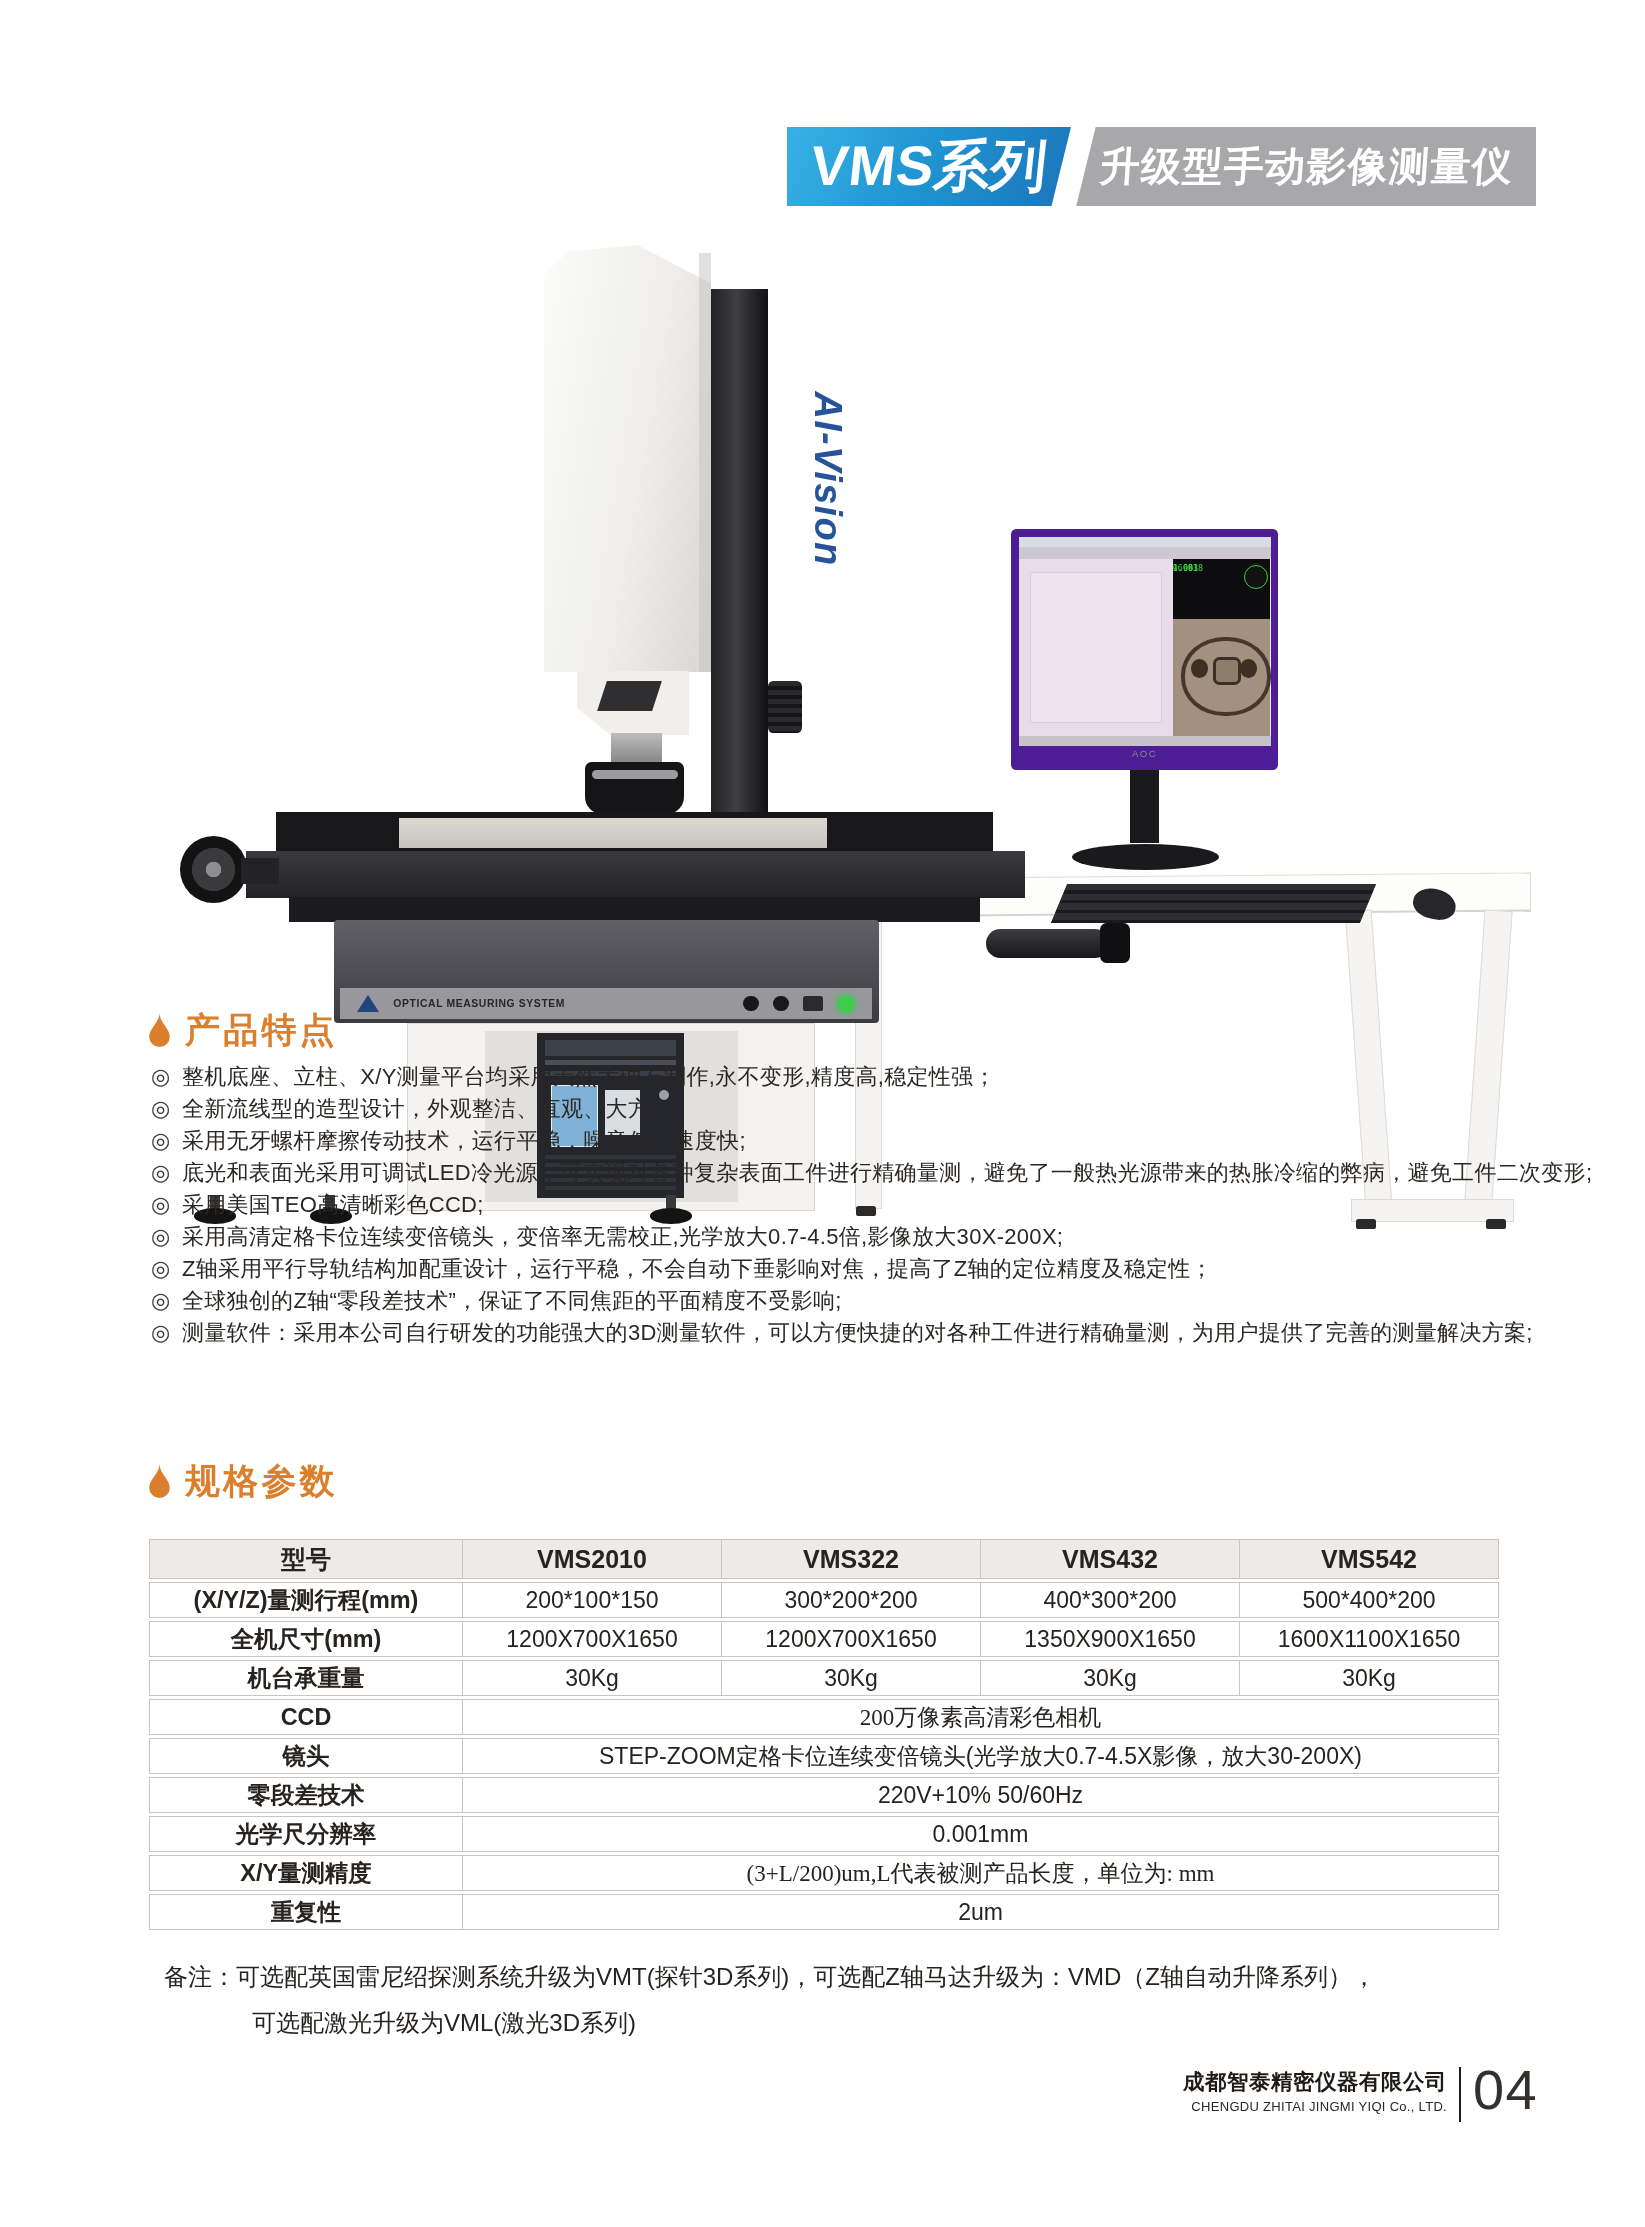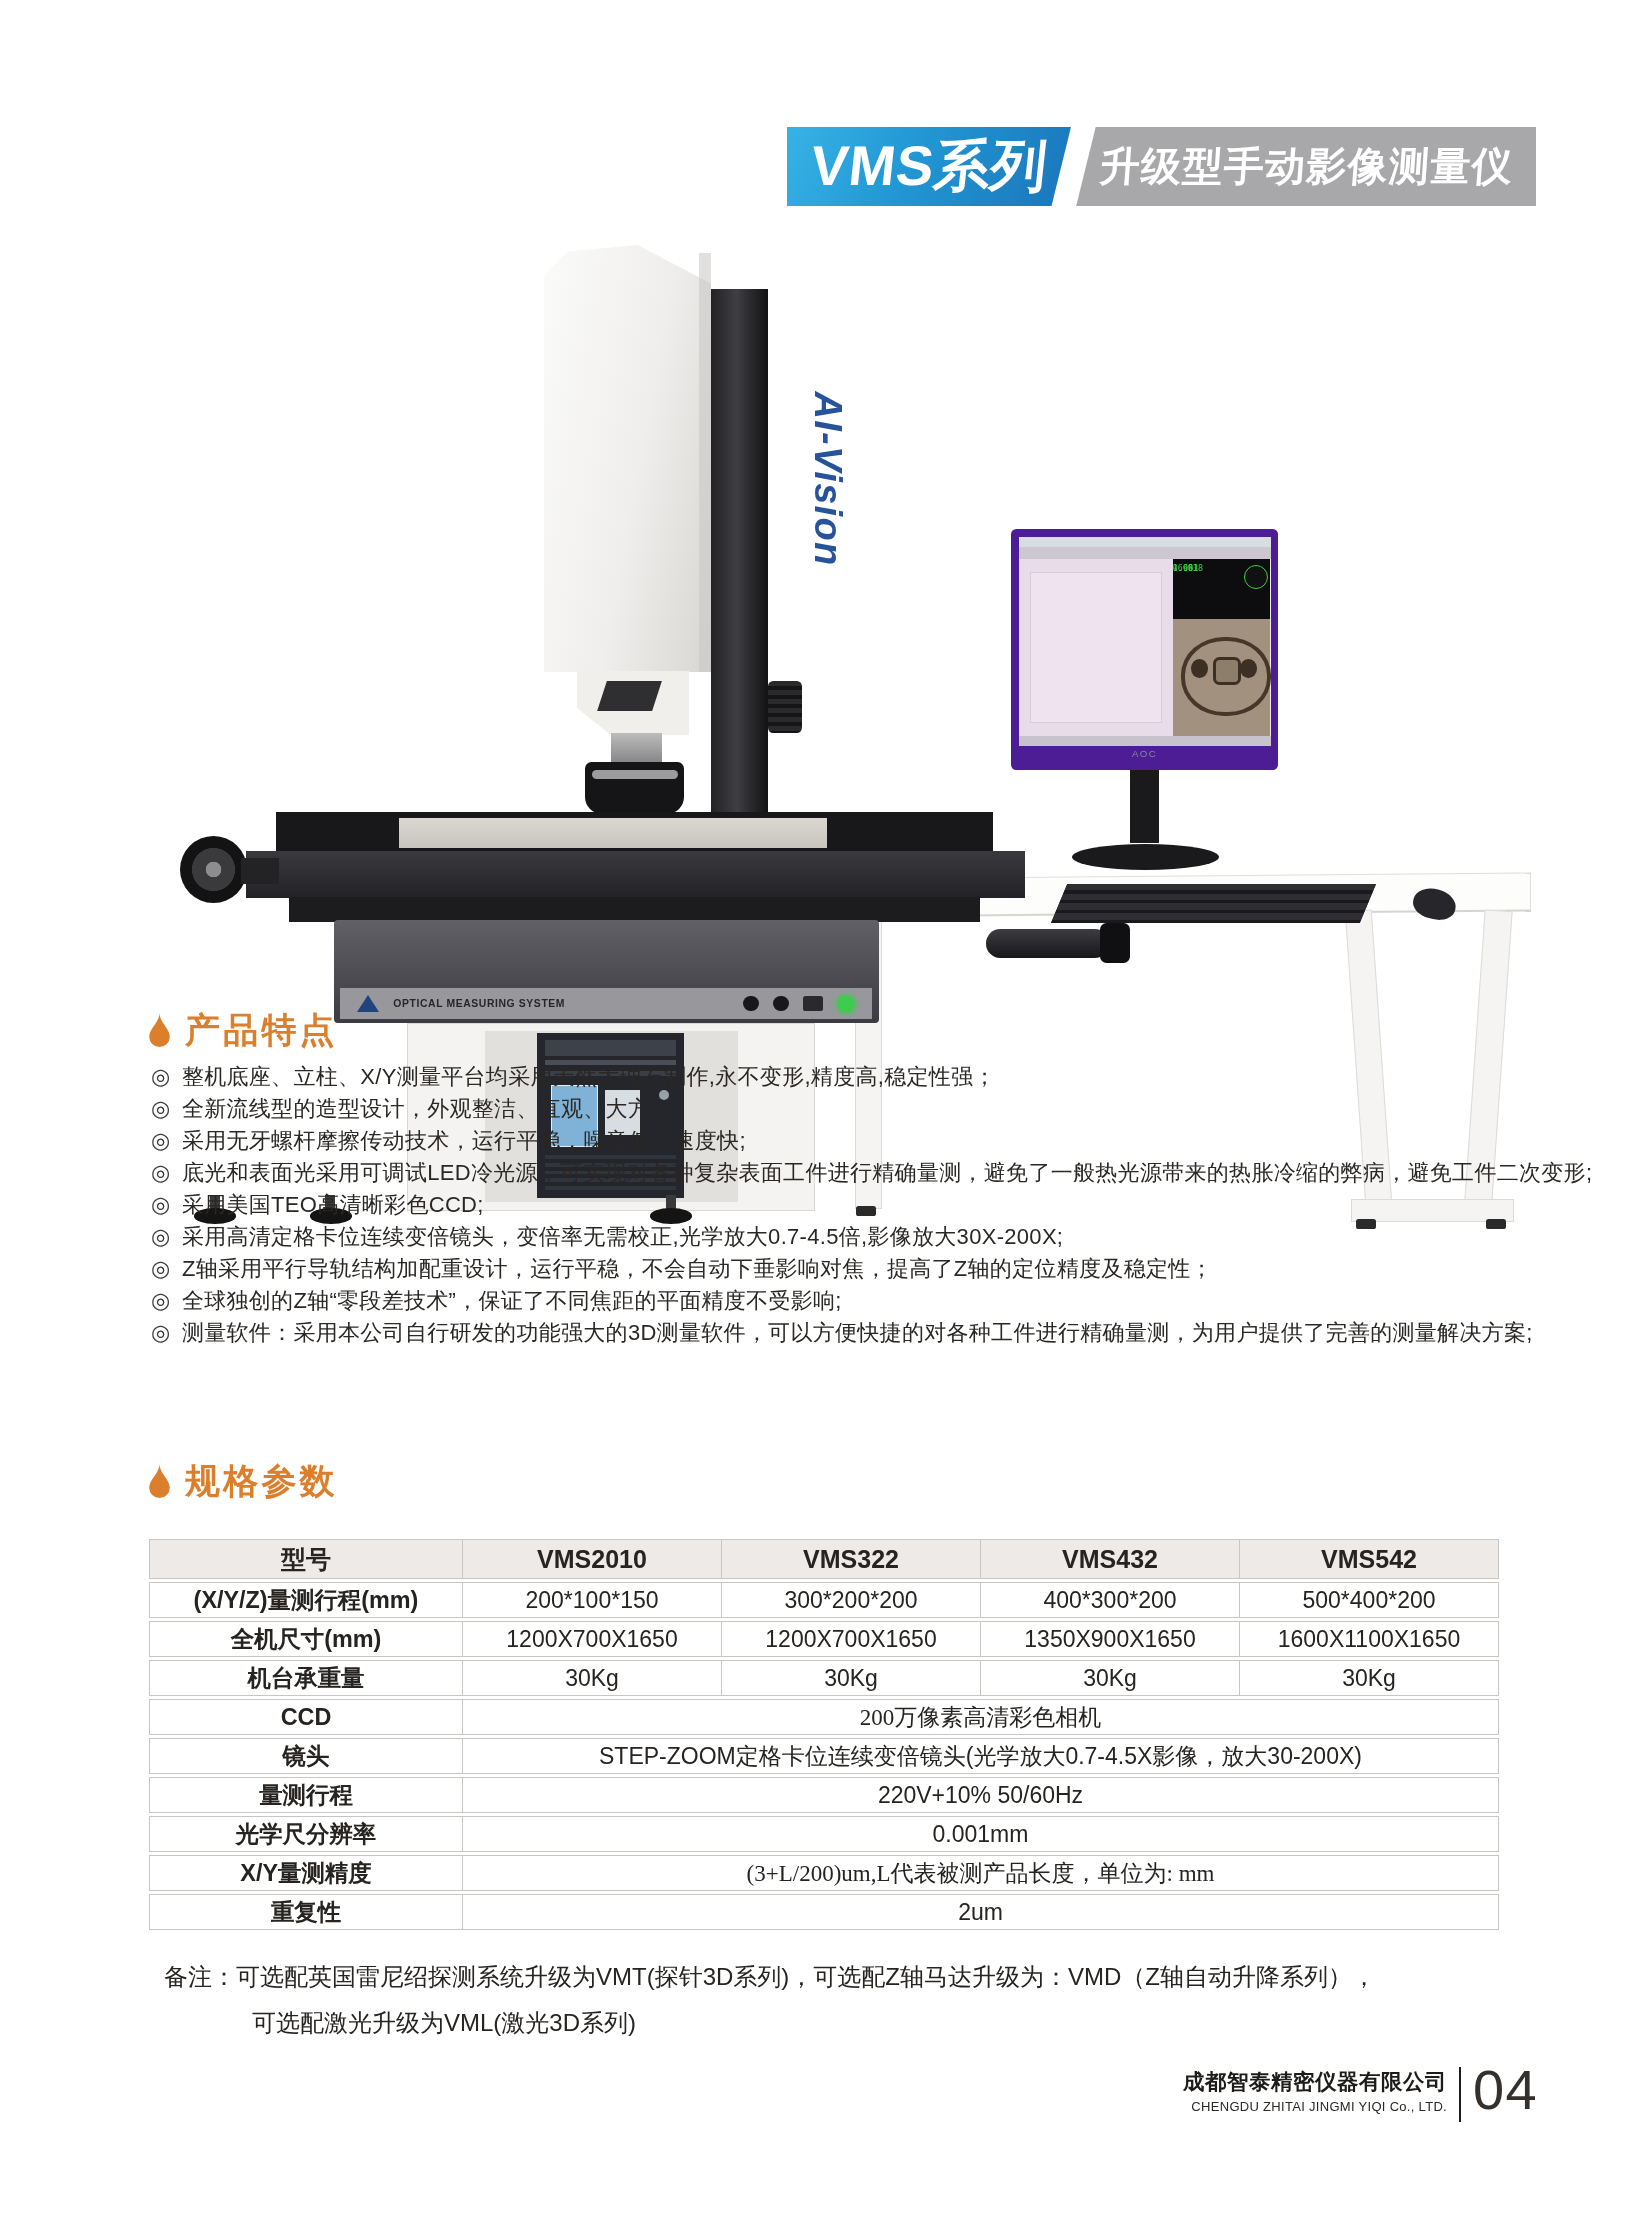--- a/index.html
+++ b/index.html
@@ -339,21 +339,21 @@
   </tr>
   <tr>
     <td class="lbl">CCD</td>
     <td class="ser" colspan="4">200万像素高清彩色相机</td>
   </tr>
   <tr>
     <td class="lbl">镜头</td>
     <td colspan="4">STEP-ZOOM定格卡位连续变倍镜头(光学放大0.7-4.5X影像，放大30-200X)</td>
   </tr>
   <tr>
-    <td class="lbl">量测行程</td>
+    <td class="lbl">零段差技术</td>
     <td colspan="4">220V+10% 50/60Hz</td>
   </tr>
   <tr>
     <td class="lbl">光学尺分辨率</td>
     <td colspan="4">0.001mm</td>
   </tr>
   <tr>
     <td class="lbl">X/Y量测精度</td>
     <td class="ser" colspan="4">(3+L/200)um,L代表被测产品长度，单位为: mm</td>
   </tr>

